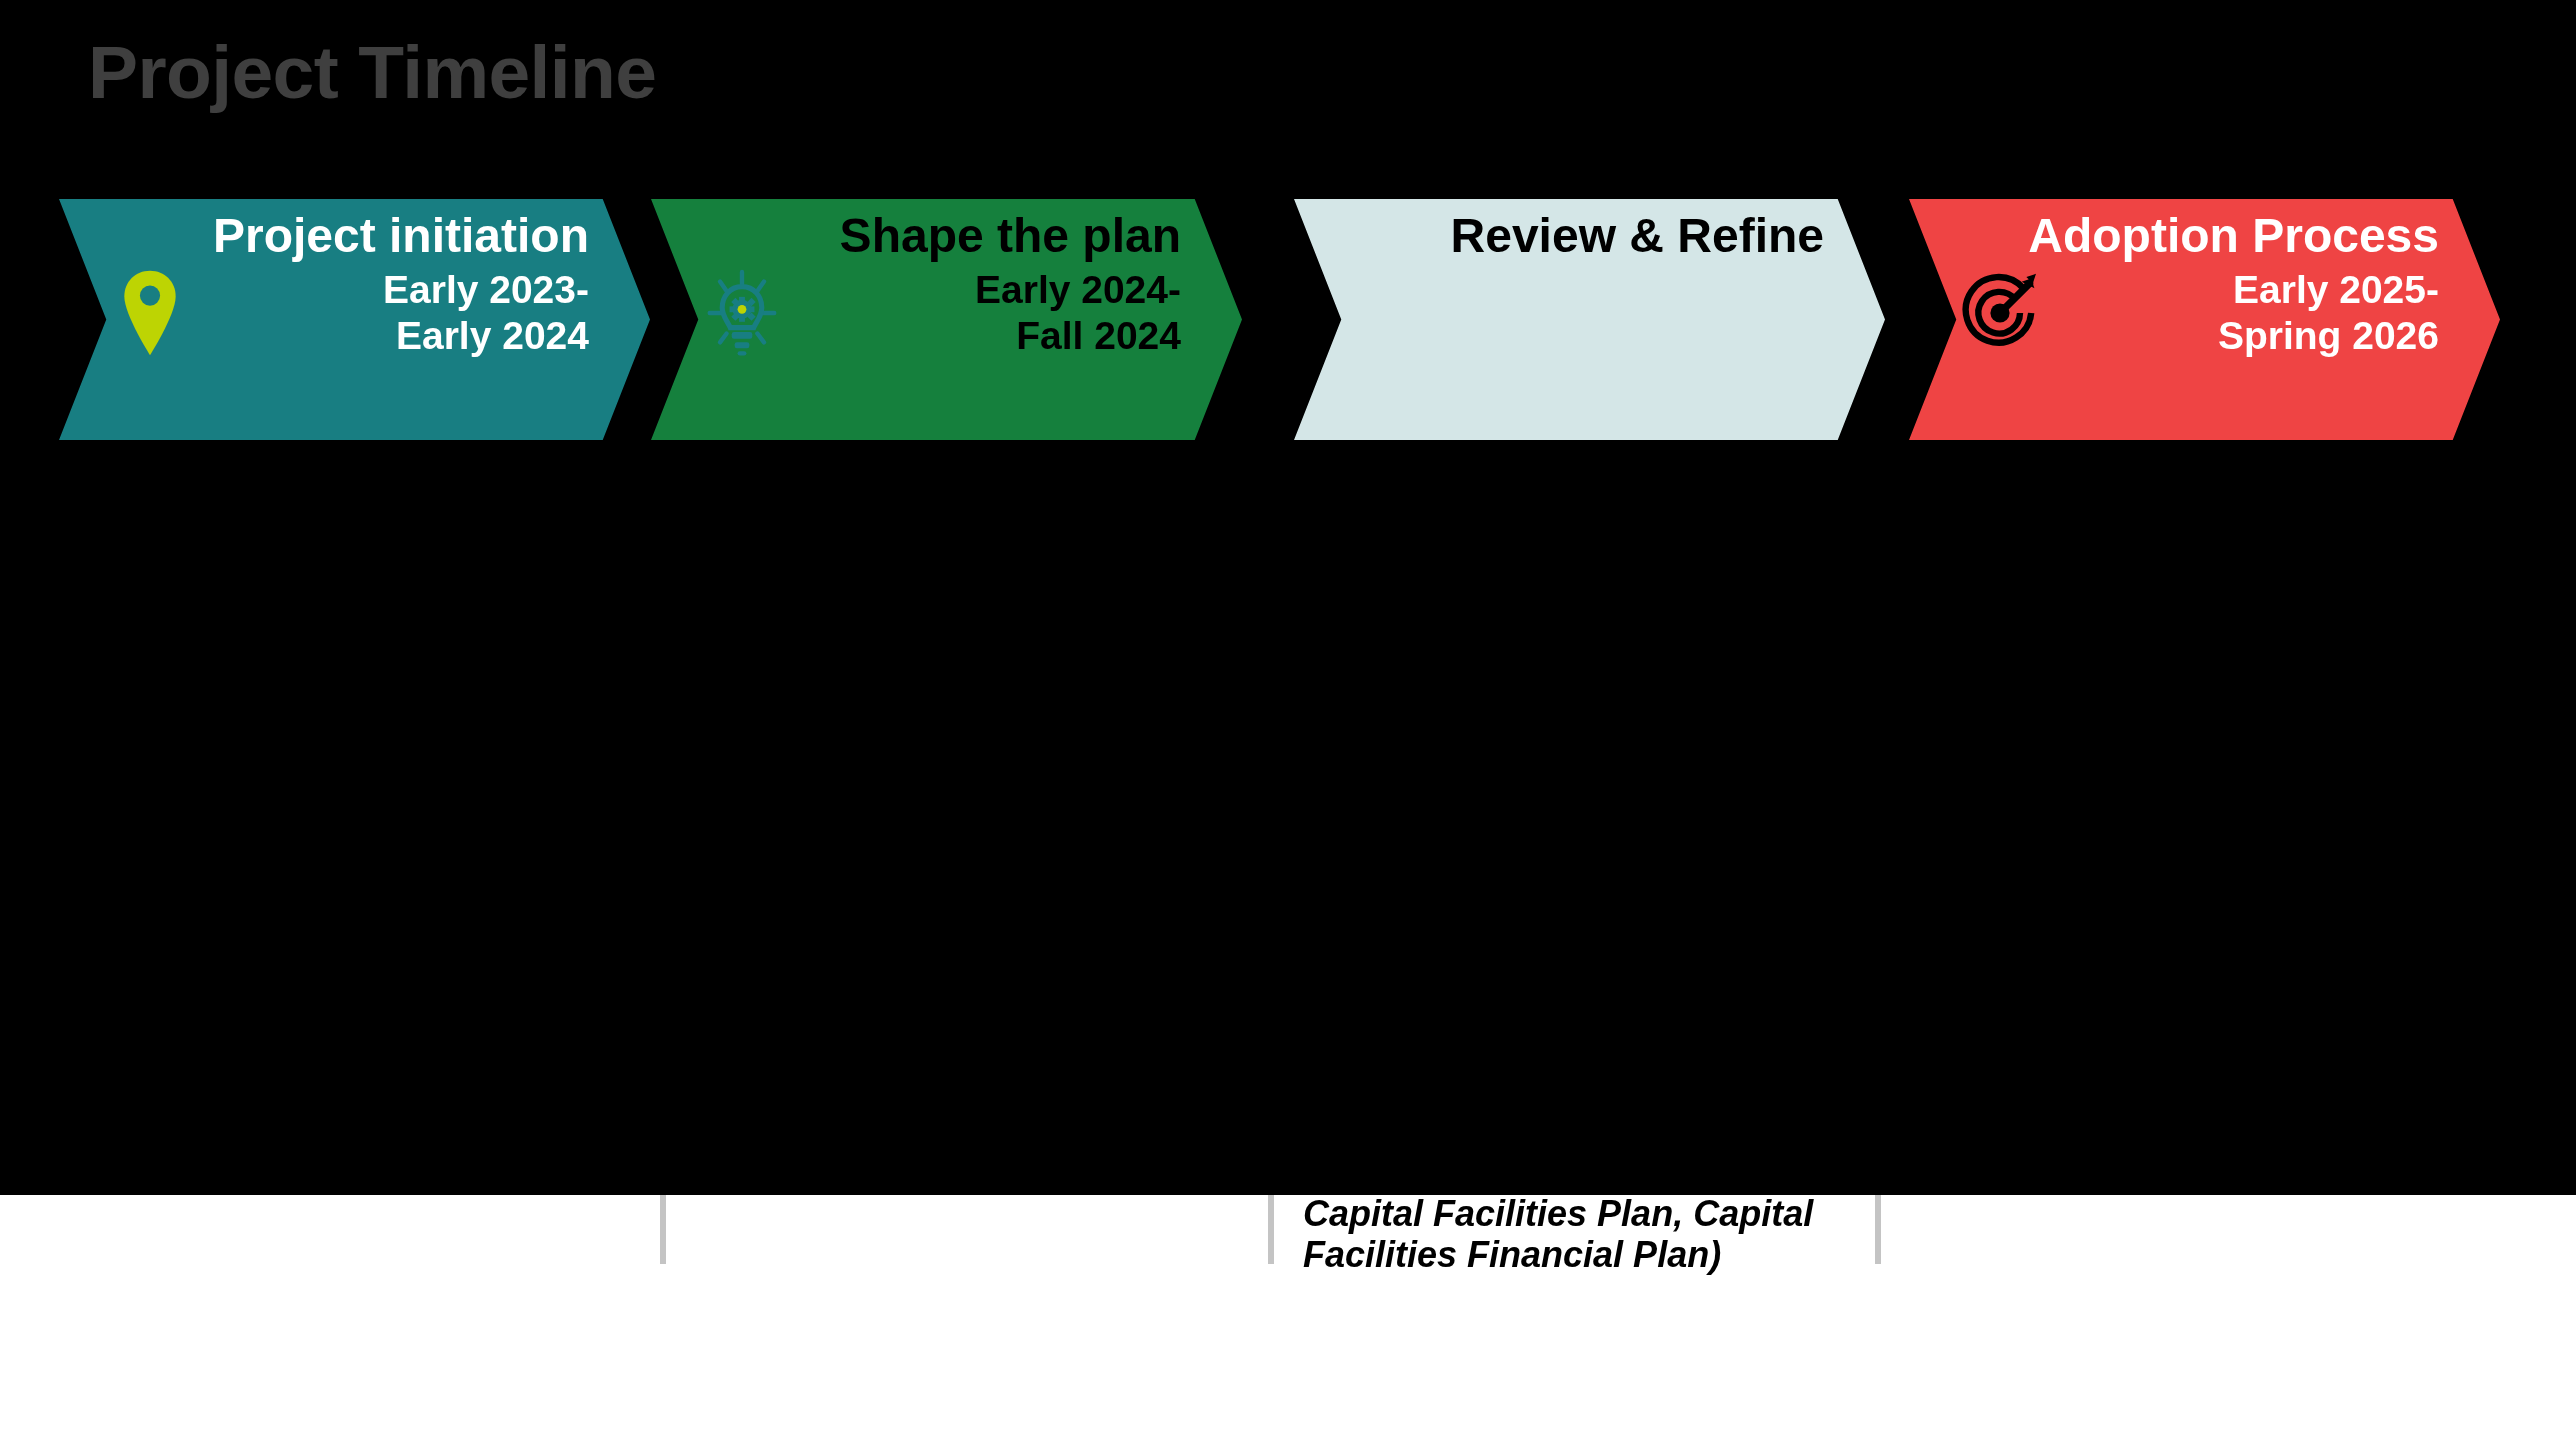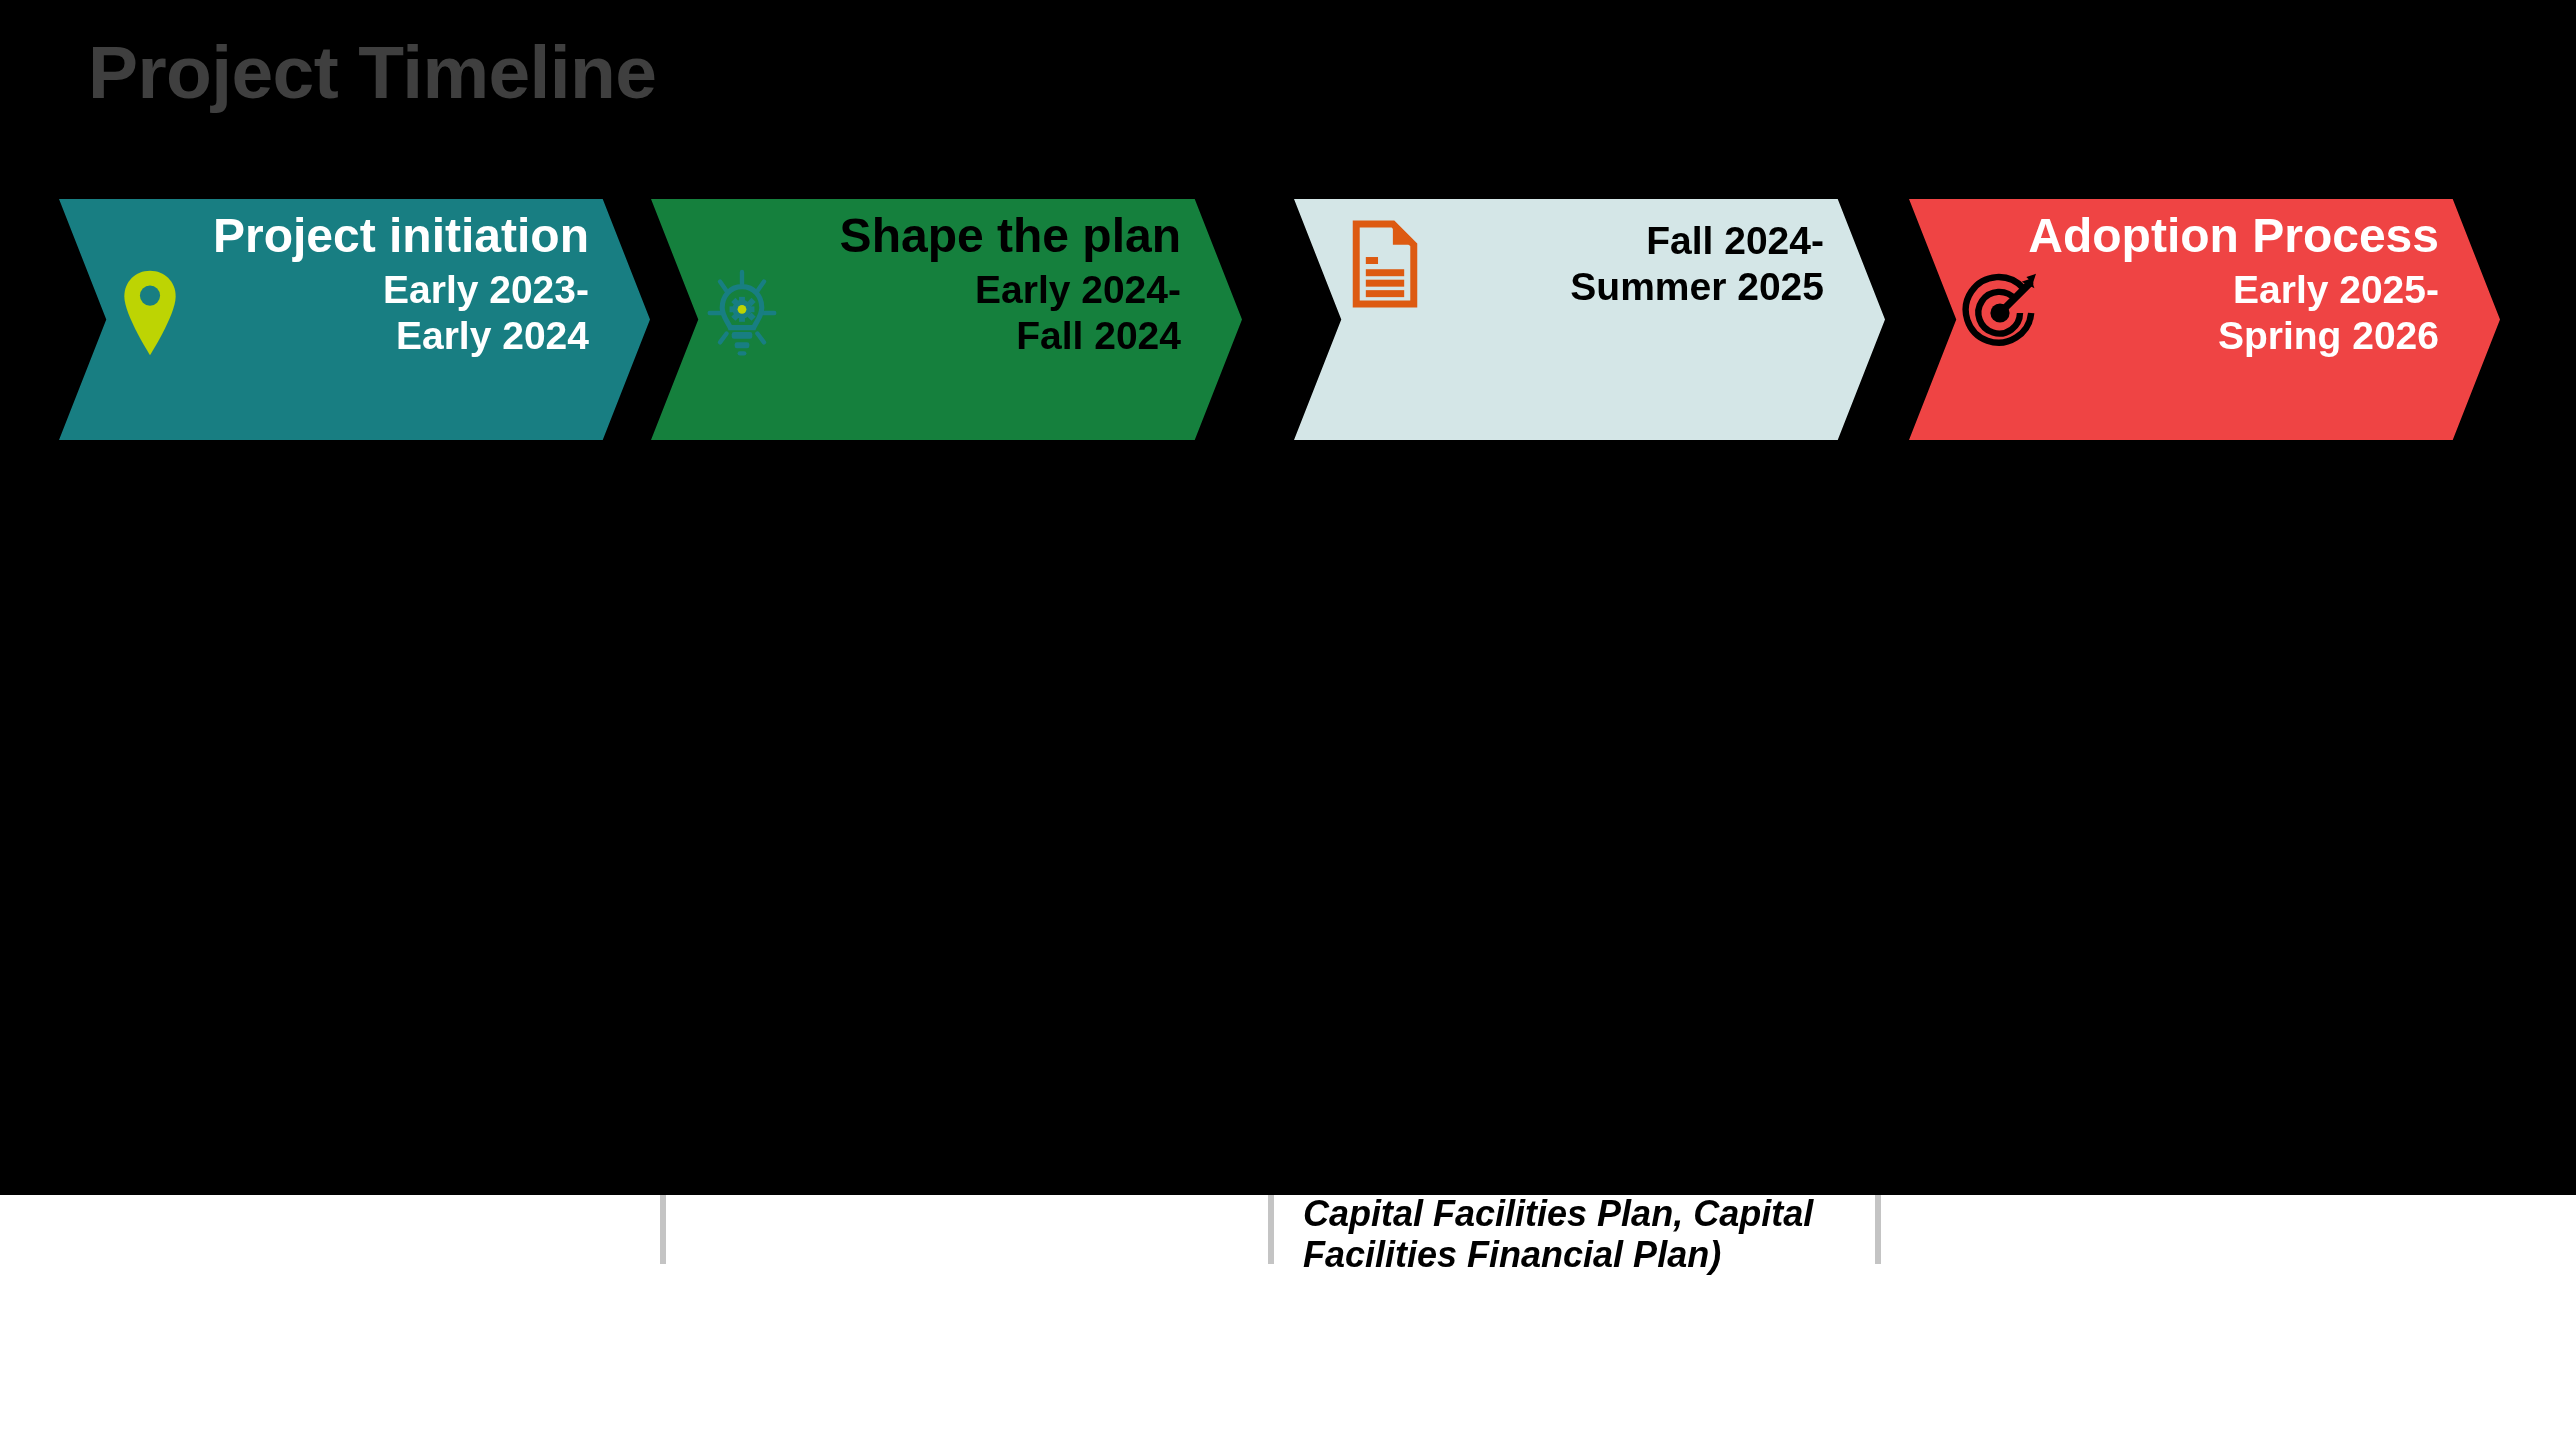--- a/index.html
+++ b/index.html
@@ -325,38 +325,21 @@
           <div class="chev-dates">
             <div>Early 2024-</div>
             <div>Fall 2024</div>
           </div>
         </div>
       </div>
     </div>
 
     <div class="chev chev-3">
       <div class="chev-inner">
-        <div class="chev-body">
-          <div class="chev-icon">
-            <svg viewBox="0 0 78 100" width="68" height="88">
-              <path d="M6 4 H48 L72 28 V96 H6 Z" fill="none" stroke="#DD5A11" stroke-width="8"></path>
-              <path d="M48 4 V28 H72 Z" fill="#DD5A11"></path>
-              <g fill="#DD5A11">
-                <rect x="17" y="42" width="14" height="8"></rect>
-                <rect x="17" y="56" width="44" height="8"></rect>
-                <rect x="17" y="68" width="44" height="8"></rect>
-                <rect x="17" y="80" width="44" height="8"></rect>
-              </g>
-            </svg>
-          </div>
-          <div class="chev-dates">
-            <div>Fall 2024-</div>
-            <div>Summer 2025</div>
-          </div>
-        </div>
+        <div class="chev-title">Review &amp; Refine</div>
       </div>
     </div>
 
     <div class="chev chev-4">
       <div class="chev-inner">
         <div class="chev-title">Adoption Process</div>
         <div class="chev-body">
           <div class="chev-icon">
             <svg viewBox="0 0 110 110" width="88" height="88">
               <g fill="none" stroke="#000000" stroke-width="8">

